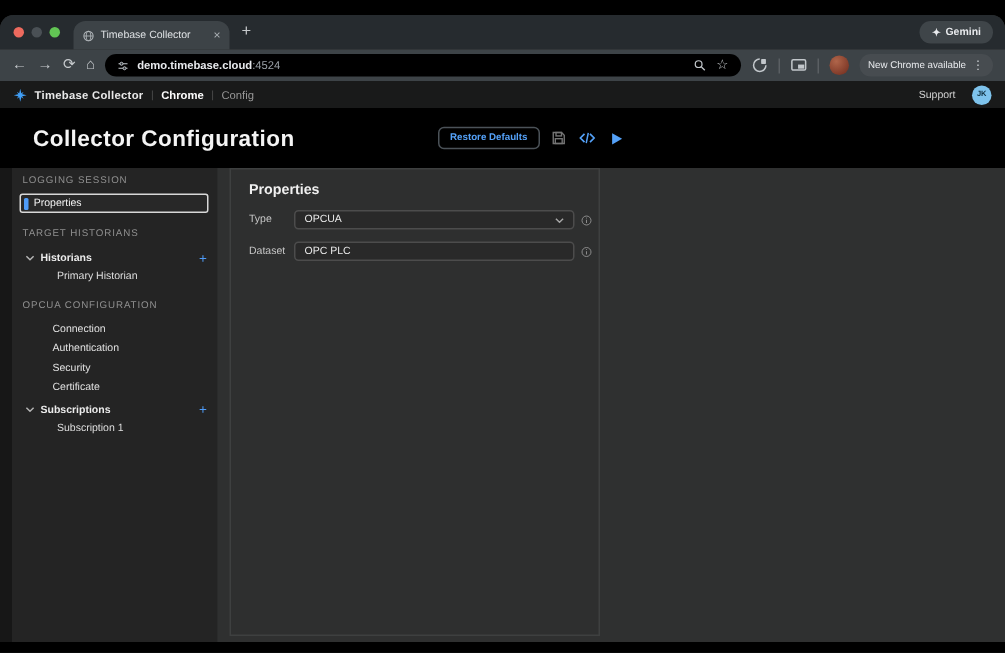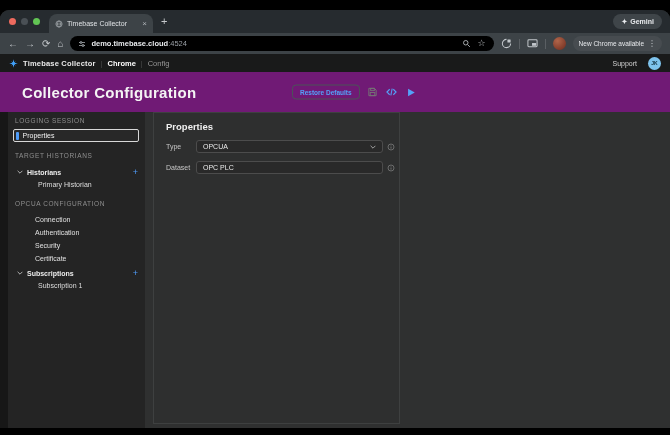--- a/index.html
+++ b/index.html
@@ -51,21 +51,21 @@
   .brand { font-size:7.5px; color:#e9e9e9; font-weight:bold; letter-spacing:.2px; }
   .hdr-sep { font-size:7px; color:#4d4d4d; }
   .nav-config { font-size:7.5px; color:#ffffff; font-weight:bold; }
   .nav-status { font-size:7.5px; color:#979797; }
   .support { margin-left:auto; font-size:7px; color:#d2d2d2; }
   .avatar-app { width:13px; height:13px; border-radius:50%; background:#7ec3ec;
     display:flex; align-items:center; justify-content:center; margin-left:6px;
     font-size:5px; font-weight:bold; color:#10303f; }
 
   .title-row { height:40px; position:relative; display:flex; align-items:center;
-    padding-left:22px; flex:0 0 auto; background:#701a75; }
+    padding-left:22px; flex:0 0 auto; background:#000000; }
   .page-title { font-size:15px; font-weight:bold; color:#f4f4f4; letter-spacing:.3px; }
   .title-controls { position:absolute; left:292px; top:50%; transform:translateY(-50%);
     display:flex; align-items:center; gap:7px; }
   .restore-btn { font-size:6.5px; font-weight:bold; color:#54a1f8; background:transparent;
     border:1px solid #4b5258; border-radius:4px; padding:3px 7px; white-space:nowrap; }
   .icon-btn { width:12px; height:12px; display:flex; align-items:center; justify-content:center; }
 
   .content-row { flex:1; display:flex; min-height:0; }
   .gutter { width:8px; background:#171717; flex:0 0 auto; }
   .sidebar { width:137px; background:#242424; position:relative; flex:0 0 auto; }

